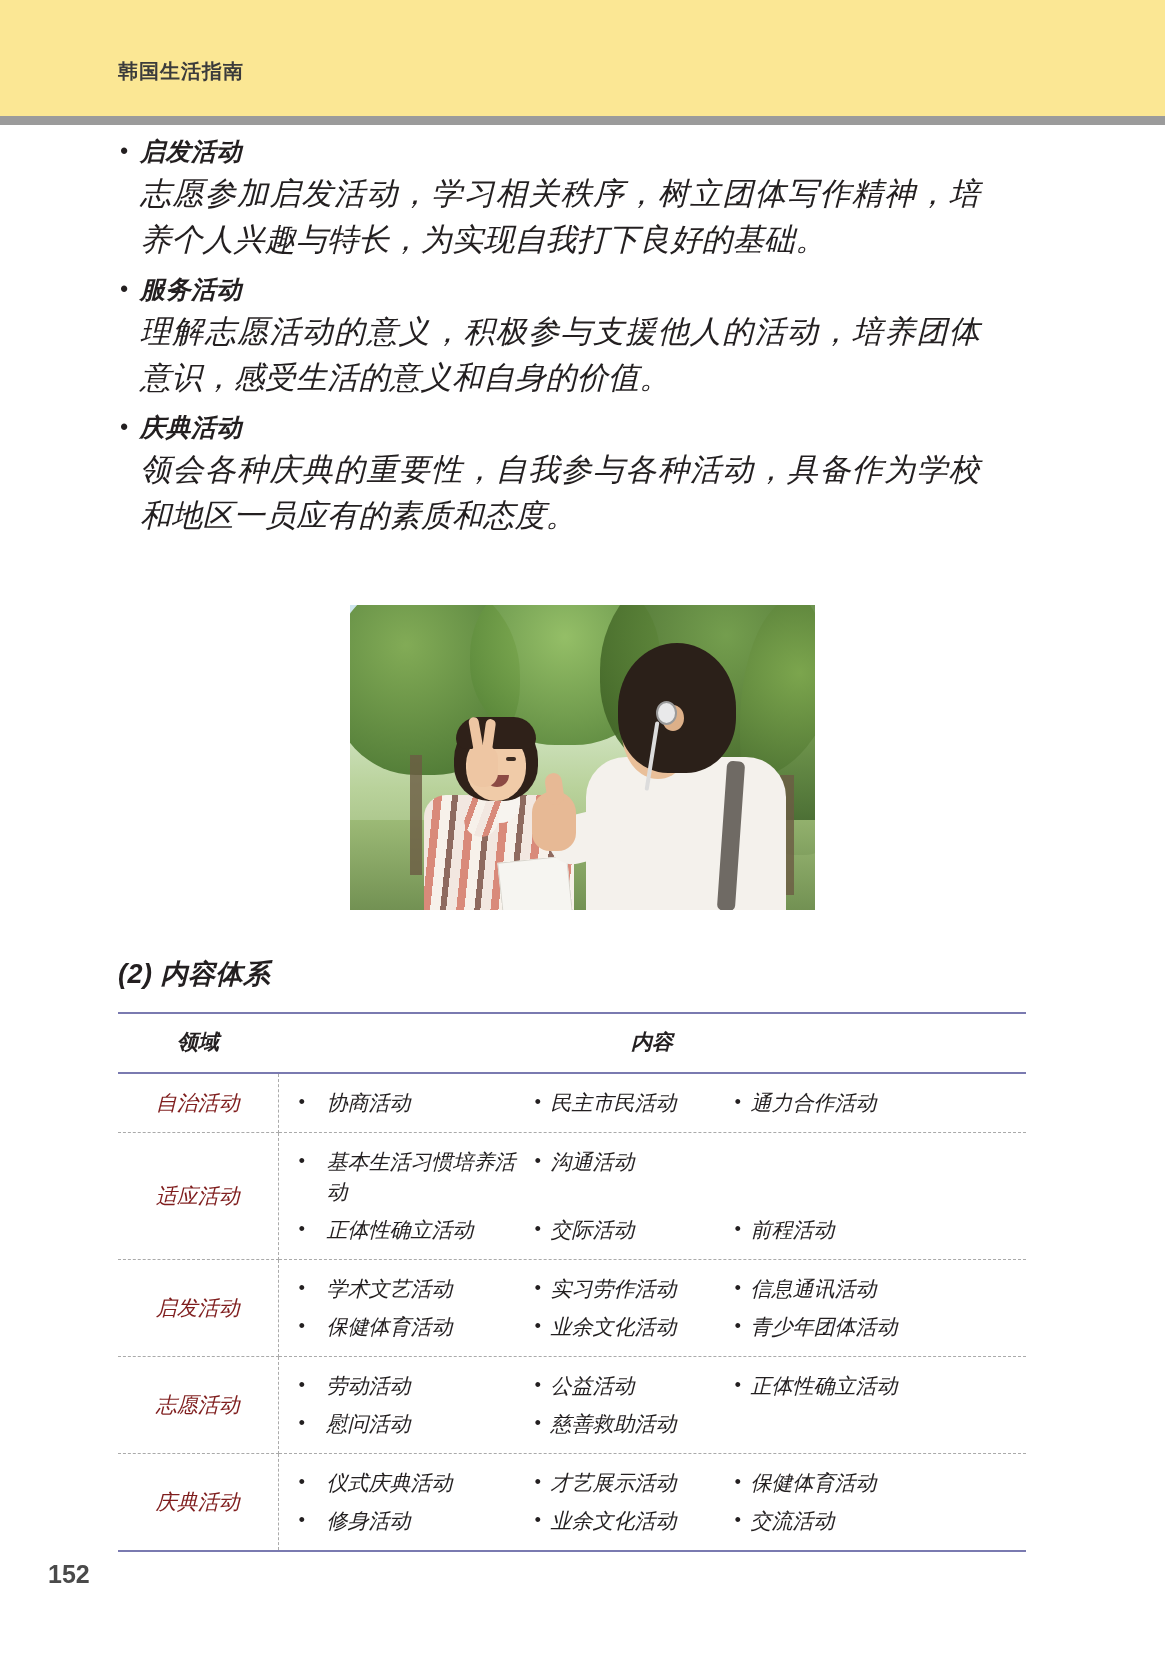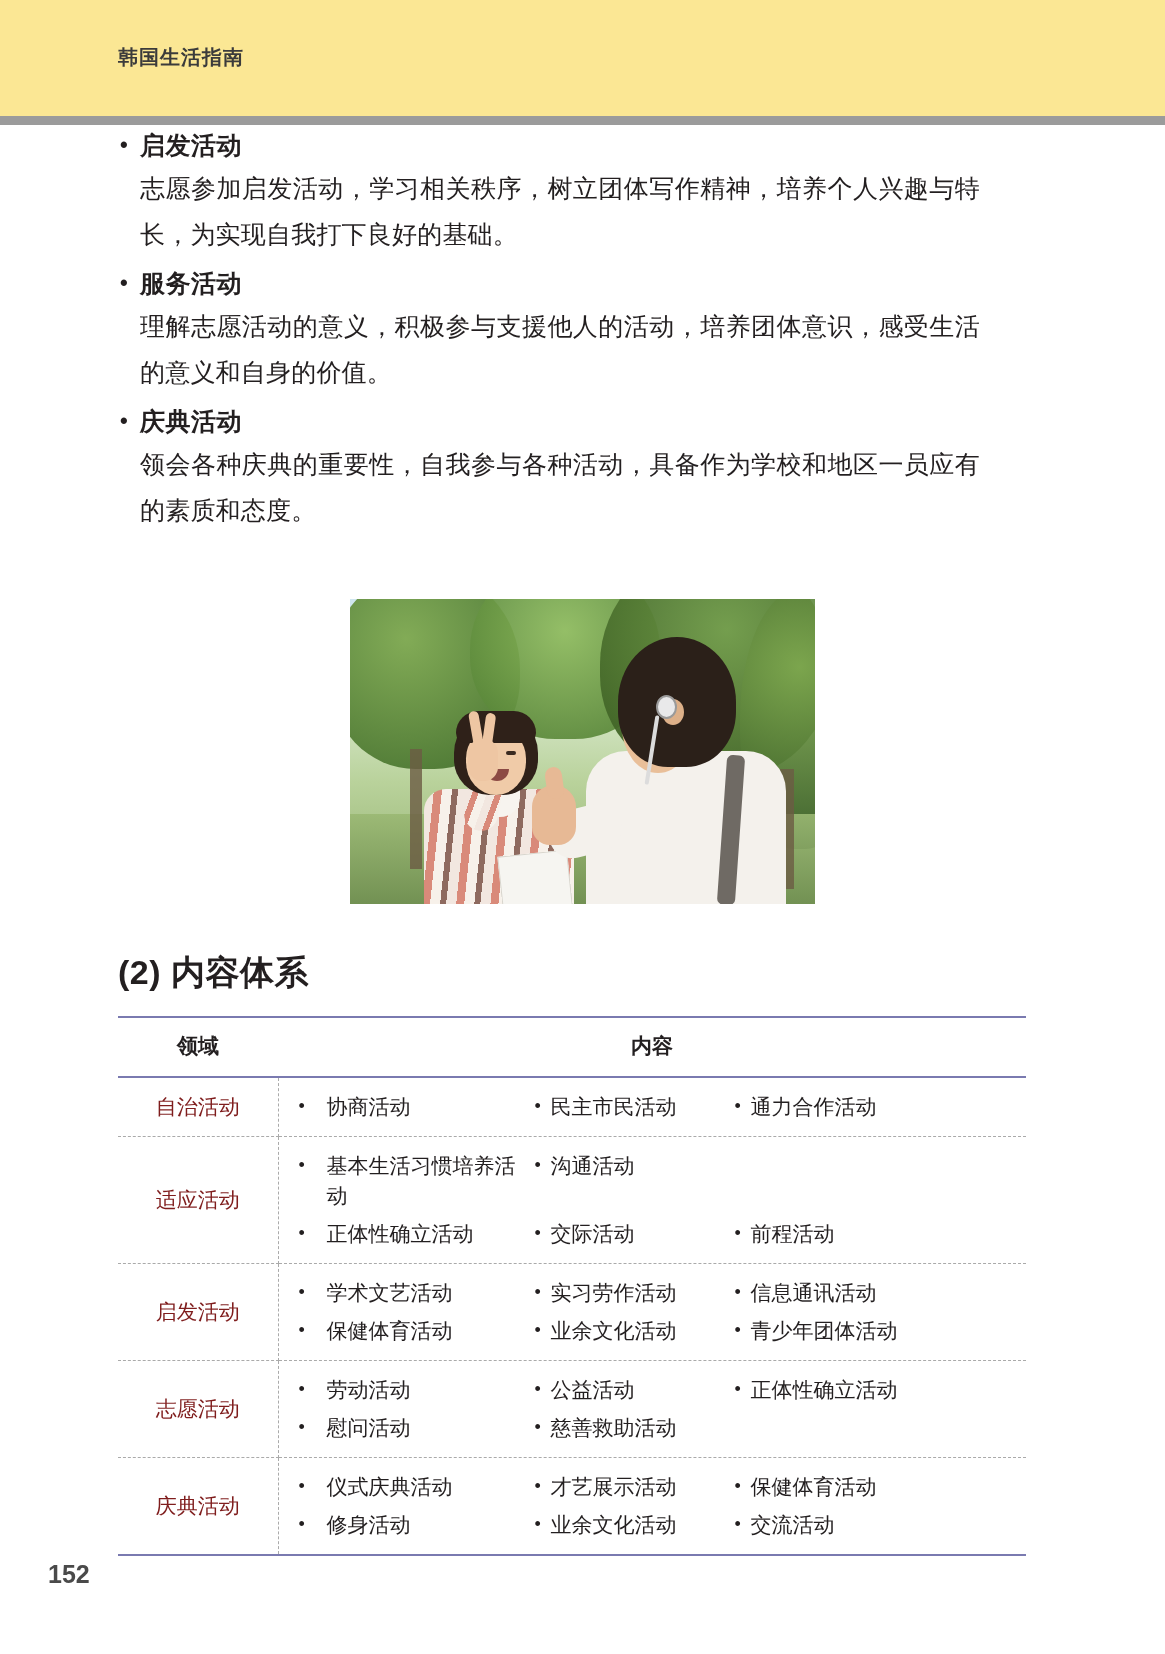--- a/index.html
+++ b/index.html
@@ -20,40 +20,41 @@
   .page-header {
     position: absolute;
     top: 0; left: 0;
     width: 1165px;
     height: 116px;
     background: #fbe794;
   }
   .header-title {
     position: absolute;
     left: 118px;
-    top: 44px;
+    top: 58px;
     font-size: 20px;
     font-weight: bold;
     color: #3b3b3b;
     letter-spacing: 1px;
   }
   .header-rule {
     position: absolute;
     top: 116px; left: 0;
     width: 1165px;
     height: 9px;
     background: #9b9b9b;
   }
 
   
   .content {
     position: absolute;
-    top: 125px;
+    top: 131px;
     left: 0;
     width: 1165px;
+    font-style: italic;
   }
 
   .bullet-block {
     margin: 0 0 0 0;
     padding: 0;
   }
   .bullet-item {
     position: relative;
     margin-bottom: 6px;
   }
@@ -70,21 +71,21 @@
     content: "•";
     position: absolute;
     left: 120px;
     top: 0;
     font-size: 22px;
     color: #231f20;
   }
   .bullet-text {
     padding-left: 140px;
     padding-right: 185px;
-    font-size: 25px;
+    font-size: 31px;
     line-height: 46px;
     color: #231f20;
     letter-spacing: 0.2px;
     text-align: justify;
   }
 
   
   .photo-wrap {
     margin-top: 66px;
     display: flex;
@@ -267,21 +268,21 @@
     left: 150px; top: 254px;
     width: 70px; height: 56px;
     background: #f6f5f1;
     transform: rotate(-6deg);
     box-shadow: 0 0 0 1px #d8d5cd inset;
   }
 
   
   .section-heading {
     margin: 46px 0 0 118px;
-    font-size: 34px;
+    font-size: 27px;
     font-weight: bold;
     letter-spacing: 0.5px;
     color: #231f20;
   }
 
   
   .table-wrap {
     margin: 20px 0 0 118px;
     width: 908px;
   }

